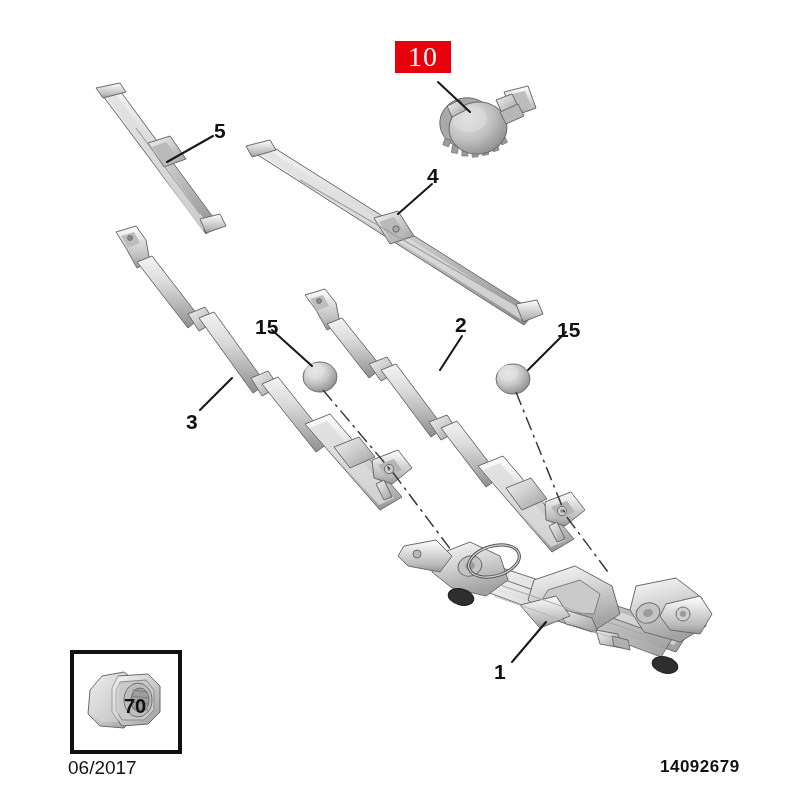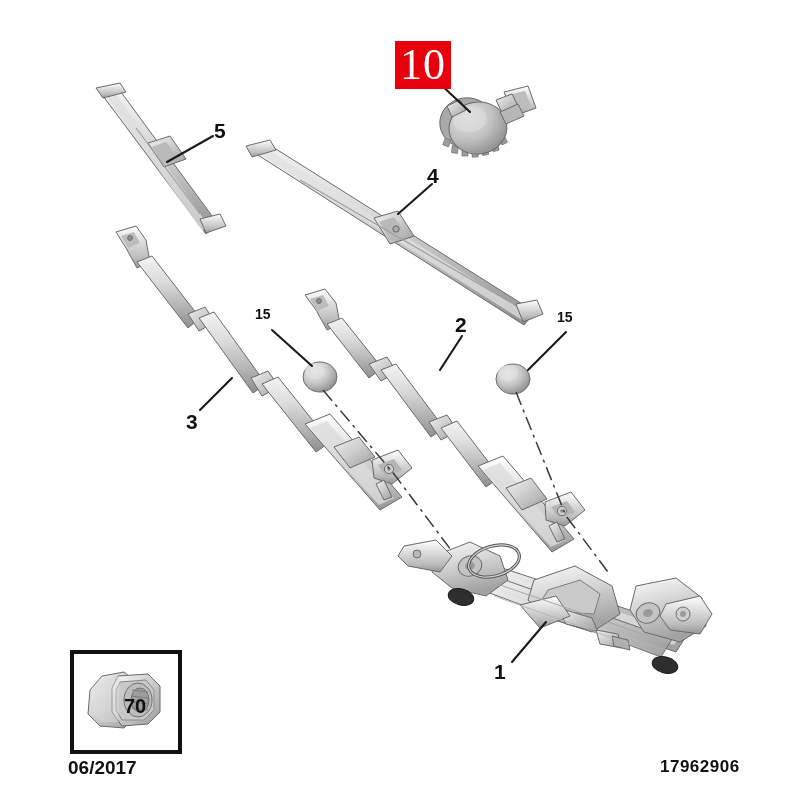--- a/index.html
+++ b/index.html
@@ -28,21 +28,21 @@
   .callout {
     position: absolute;
     font-family: "Liberation Sans", sans-serif;
     font-weight: bold;
     color: #111111;
     line-height: 1;
     white-space: nowrap;
     -webkit-font-smoothing: antialiased;
   }
   .callout.n-big { font-size: 21px; }
-  .callout.n-mid { font-size: 14px; }
+  .callout.n-mid { font-size: 21px; margin-top: 9px; }
   .highlight-badge {
     position: absolute;
     background: #E8000D;
     color: #ffffff;
     font-family: "Liberation Serif", serif;
     font-weight: normal;
     display: flex;
     align-items: center;
     justify-content: center;
     line-height: 1;
@@ -52,21 +52,21 @@
     position: absolute;
     font-family: "Liberation Sans", sans-serif;
     font-weight: bold;
     font-size: 20px;
     color: #111111;
     margin-top: 37px;
   }
   .date-label {
     position: absolute;
     font-family: "Liberation Sans", sans-serif;
-    font-weight: bold;
+    font-weight: normal;
     font-size: 19px;
     color: #111111;
     letter-spacing: 0px;
   }
   .drawing-number {
     position: absolute;
     font-family: "Liberation Sans", sans-serif;
     font-weight: bold;
     font-size: 17px;
     color: #111111;
@@ -295,21 +295,21 @@
   <div class="callout n-mid" style="left:255px; top:307px;">15</div>
 
   <div class="callout n-big" style="left:455px; top:314px;">2</div>
 
   <div class="callout n-mid" style="left:557px; top:310px;">15</div>
 
   <div class="callout n-big" style="left:186px; top:411px;">3</div>
 
   <div class="callout n-big" style="left:494px; top:661px;">1</div>
 
-  <div class="highlight-badge" style="left:395px; top:41px; width:56px; height:48px; font-size:44px;">10</div>
+  <div class="highlight-badge" style="left:395px; top:41px; width:56px; height:32px; font-size:28px;">10</div>
 
   <div class="inset-label" style="left:124px; top:658px;">70</div>
 
   <div class="date-label" style="left:68px; top:757px;">06/2017</div>
 
-  <div class="drawing-number" style="left:660px; top:757px;">17962906</div>
+  <div class="drawing-number" style="left:660px; top:757px;">14092679</div>
 
 </div>
 
 </body></html>

